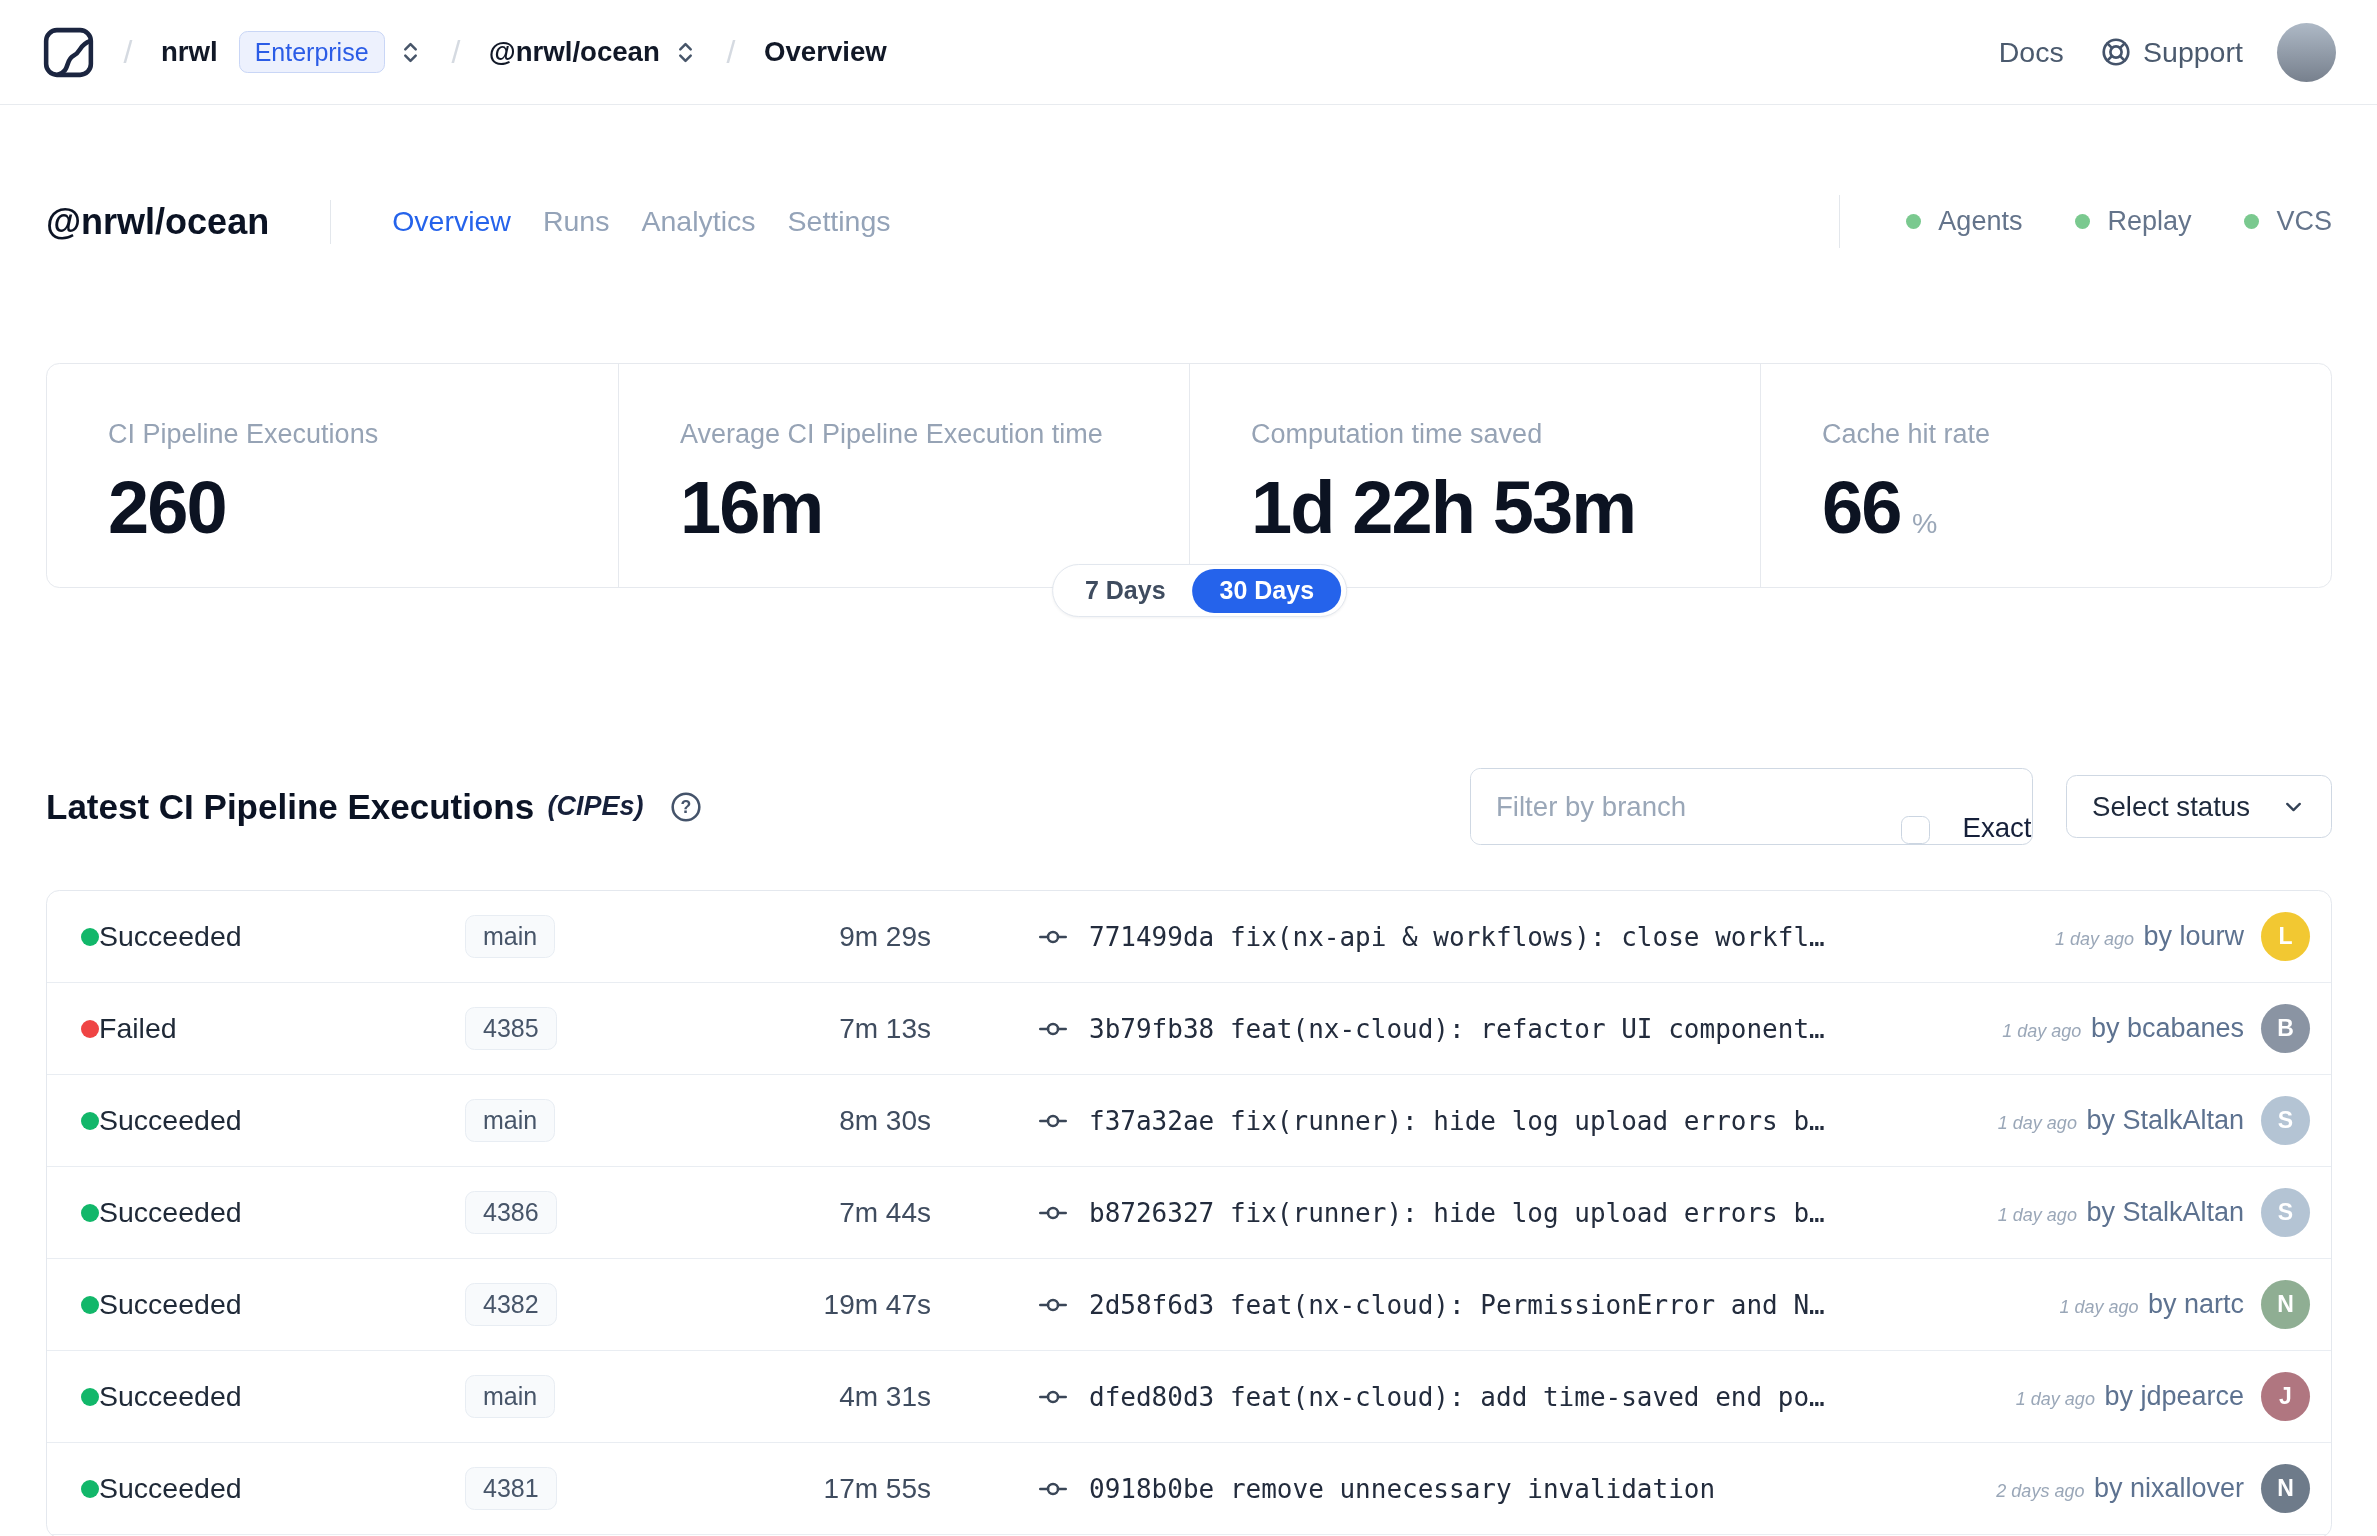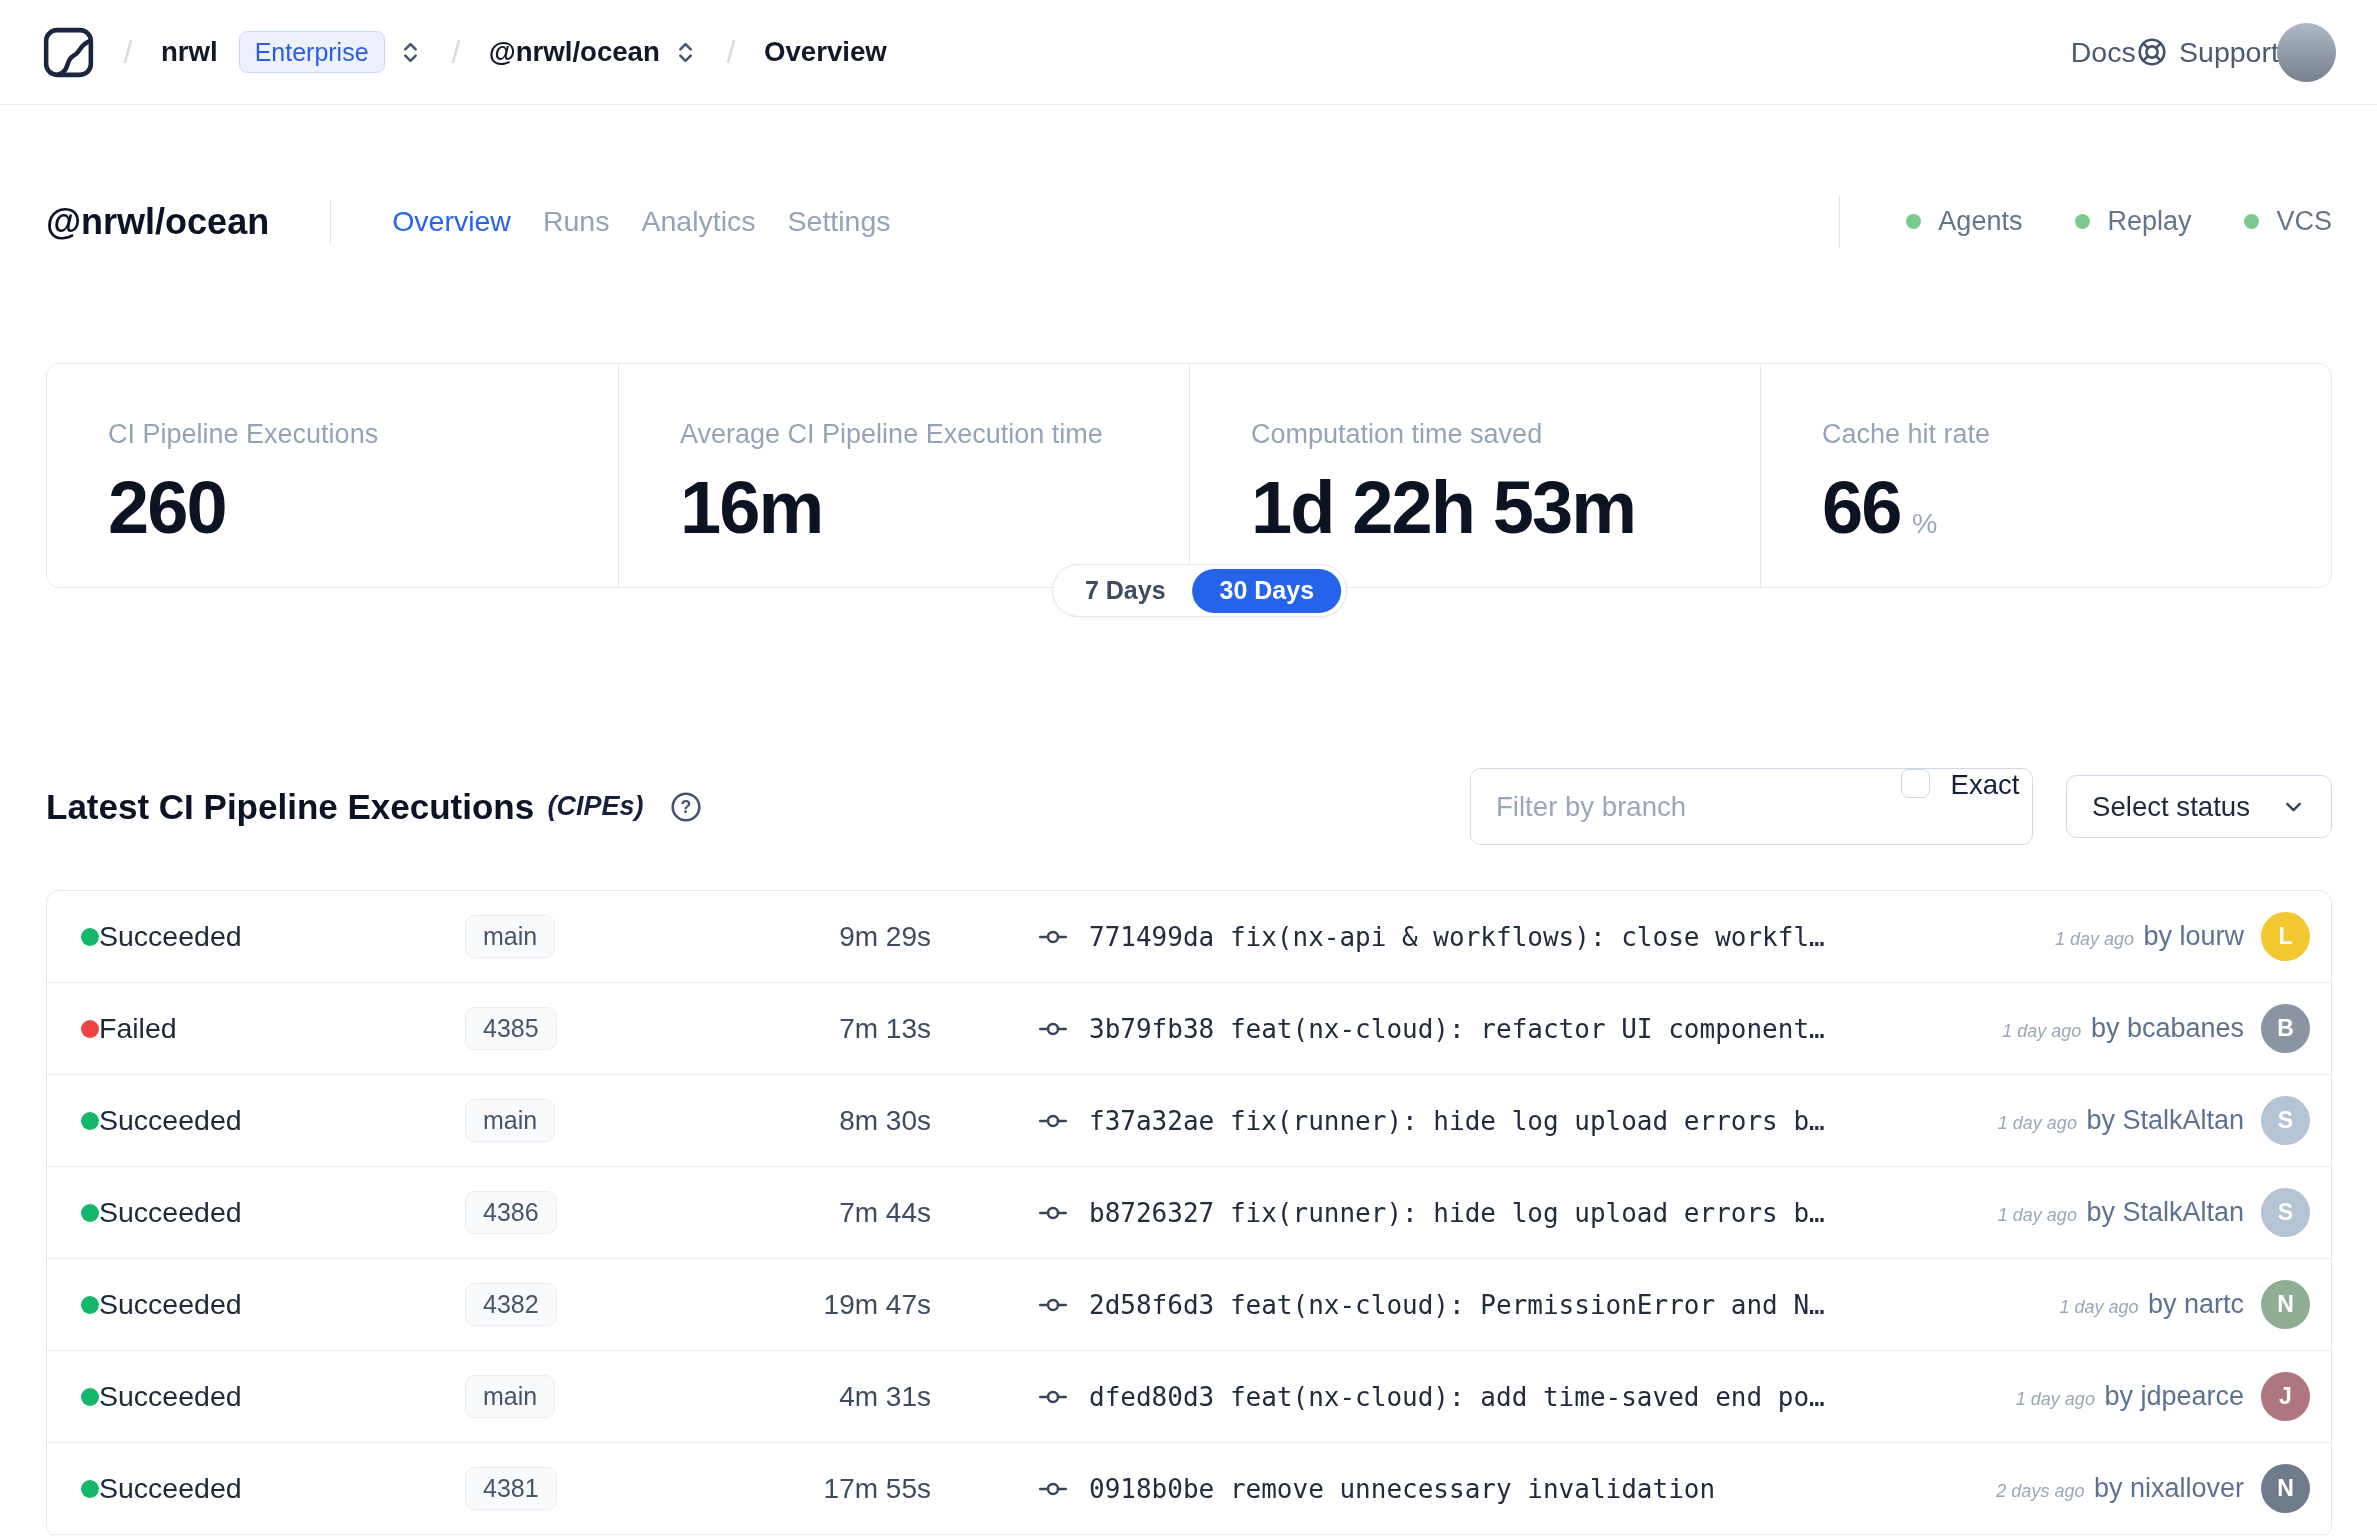--- a/index.html
+++ b/index.html
@@ -18,21 +18,21 @@
     font-family:"Liberation Sans","DejaVu Sans",sans-serif;color:var(--ink)}
   svg{display:block}
 
   
   .topnav{height:105px;display:flex;align-items:center;padding:0 42px;border-bottom:1px solid #e8ebef;background:#fff}
   .crumb-sep{color:#d5dae1;font-size:32px;font-weight:300;margin:0 28.5px;user-select:none}
   .crumb-item{font-size:27.6px;font-weight:600;color:#111827}
   .ent-badge{margin-left:21px;font-size:25px;font-weight:500;color:#2b5ce6;background:#edf1fd;
     border:1px solid #c9d6f6;border-radius:8.6px;padding:7.6px 15px;line-height:1}
   .updown{margin-left:13.3px}
-  .nav-right{margin-left:auto;display:flex;align-items:center;}
+  .nav-right{margin-left:auto;display:flex;align-items:center;gap:36px}
   .nav-link{font-size:28.5px;font-weight:500;color:#4b5a6e;text-decoration:none;display:flex;align-items:center;gap:11.4px}
   .avatar{border-radius:50%;display:flex;align-items:center;justify-content:center;color:#fff;font-weight:600}
   .nav-avatar{width:59px;height:59px;background:linear-gradient(180deg,#aeb9c6,#77808d);margin-left:-1.9px;font-size:25px}
 
   
   .ws-header{margin:88px 46px 0;height:57px;display:flex;align-items:center}
   .ws-title{font-size:36px;font-weight:700;color:#0b1324}
   .vdiv{width:1px;height:44px;background:#e3e7ec;margin:0 61px}
   .tabs{display:flex;align-items:center;gap:32px}
   .tab{font-size:28.5px;font-weight:500;color:#94a3b8;text-decoration:none;cursor:pointer}
@@ -62,21 +62,21 @@
   .cipe-title{font-size:35px;font-weight:700;color:#0b1324}
   .cipe-suffix{font-size:27px;font-weight:600;font-style:italic;color:#16203a;margin-left:13.3px}
   .help{margin-left:25px;cursor:pointer}
   .filters{margin-left:auto;display:flex;align-items:center;gap:33px}
   .filter-group{display:flex;align-items:stretch;height:77px;border:1px solid #cfd8e3;border-radius:10.5px;
     background:#fff;overflow:hidden;width:563px}
   .filter-input{border:0;outline:0;flex:1;padding:0 25px;font-size:27.6px;color:#16203a;
     font-family:"Liberation Sans","DejaVu Sans",sans-serif}
   .filter-input::placeholder{color:#9aa7b8}
   .filter-div{width:1px;background:#cfd8e3}
-  .exact{display:flex;align-items:flex-start;gap:21px;padding:0 25px}
+  .exact{display:flex;align-items:flex-end;gap:33px;padding:0 25px}
   .checkbox{width:28.5px;height:28.5px;border:1.9px solid #cbd5e1;border-radius:7.6px;background:#fff;cursor:pointer}
   .exact-label{font-size:27.6px;color:#16203a}
   .select-btn{width:266px;height:63px;border:1px solid #cfd8e3;border-radius:10.5px;background:#fff;
     display:flex;align-items:center;justify-content:space-between;padding:0 25px;cursor:pointer}
   .select-label{font-size:27.6px;font-weight:500;color:#1e293b}
 
   
   .table{margin:52px 46px 0;height:648px;border:1px solid #e4e8ee;border-radius:13.3px;overflow:hidden;background:#fff}
   .row{display:grid;grid-template-columns:384px 228px 238px minmax(0,1fr) auto 49px;
     align-items:center;height:92px;padding:0 21px 0 34px;border-bottom:1px solid var(--row-border);cursor:pointer}

